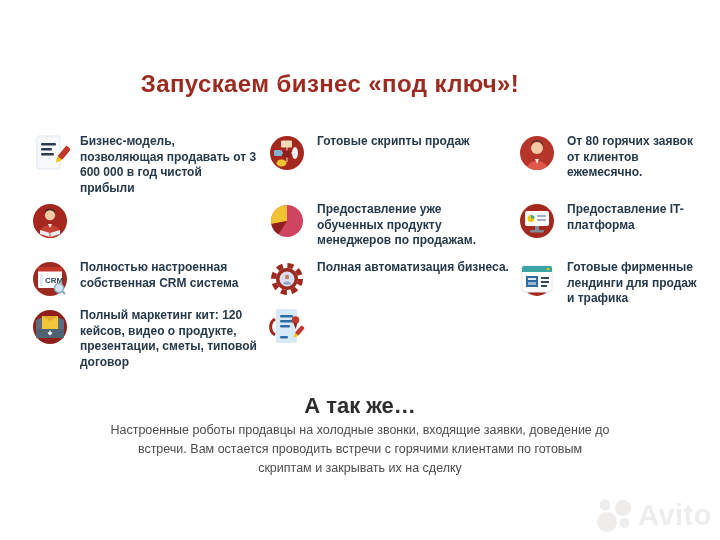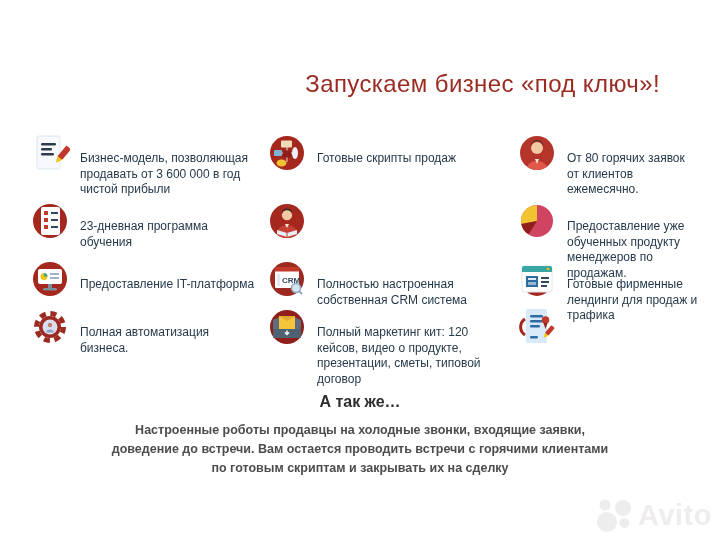--- a/index.html
+++ b/index.html
@@ -1,41 +1,41 @@
 <!DOCTYPE html>
 <html><head>
 <meta charset="utf-8">
 <style>
   html,body{margin:0;padding:0;background:#fff;}
   .page{
     position:relative;width:720px;height:540px;background:#ffffff;overflow:hidden;
     font-family:"Liberation Sans", sans-serif;
   }
   .title{
-    position:absolute;top:70px;left:0;width:660px;text-align:right;
-    font-size:24px;font-weight:normal;color:#9b2b21;letter-spacing:.4px;
+    position:absolute;top:70px;left:0;width:660px;text-align:center;
+    font-size:24px;font-weight:bold;color:#9b2b21;letter-spacing:.4px;
   }
   .grid{
     position:absolute;left:30px;top:133px;width:678px;
     display:grid;grid-template-columns:237px 250px 191px;
     grid-template-rows:68px 58px 48px auto;align-items:start;
   }
   .feat{display:flex;gap:10px;align-items:flex-start;}
   .feat .ic{width:40px;height:44px;flex:0 0 40px;margin-top:-2px;}
   .feat .tx{
-    font-size:12px;line-height:15.5px;font-weight:400;color:#26394b;
-    padding-right:8px;margin-top:18px;
+    font-size:12px;line-height:15.5px;font-weight:700;color:#26394b;
+    padding-right:8px;margin-top:1px;
   }
   .also-heading{
     position:absolute;top:393px;left:0;width:720px;text-align:center;
-    font-size:16px;font-weight:bold;color:#2d2d2d;
+    font-size:22px;font-weight:bold;color:#2d2d2d;
   }
   .also-body{
     position:absolute;top:421px;left:110px;width:500px;text-align:center;
-    font-size:12.5px;line-height:1.5;color:#4c4c4c;font-weight:700;
+    font-size:12.5px;line-height:1.5;color:#4c4c4c;font-weight:400;
   }
   .watermark{
     position:absolute;right:8px;bottom:7px;display:flex;align-items:center;gap:3px;
     color:#efecec;
   }
   .watermark .wm-text{font-size:29px;font-weight:bold;letter-spacing:.5px;}
   svg{display:block;}
 </style>
 </head>
 <body>
@@ -90,35 +90,20 @@
             <path d="M9 39 C10 27 30 27 31 39 Z" fill="#e2574c"></path>
             <polygon points="18,28 22,28 20,33" fill="#f6e7d7"></polygon>
           </g>
           <circle cx="20" cy="17" r="6" fill="#f2c9a2"></circle>
           <path d="M14 16 A6 6 0 0 1 26 16 L26 13 A6.5 6.5 0 0 0 14 13 Z" fill="#4a332a"></path>
         </svg>
       </span>
       <span class="tx">От 80 горячих заявок от клиентов ежемесячно.</span>
     </div>
 
-    <div class="feat">
-      <span class="ic">
-        <svg viewBox="0 0 40 44" width="40" height="44">
-          <circle cx="20" cy="22" r="17" fill="#a5281e"></circle>
-          <rect x="11" y="8" width="19" height="28" rx="2" fill="#fdfdfd"></rect>
-          <rect x="14" y="12" width="4" height="4" fill="#c0392b"></rect>
-          <rect x="14" y="19" width="4" height="4" fill="#c0392b"></rect>
-          <rect x="14" y="26" width="4" height="4" fill="#c0392b"></rect>
-          <rect x="21" y="13" width="7" height="2" fill="#33475b"></rect>
-          <rect x="21" y="20" width="7" height="2" fill="#33475b"></rect>
-          <rect x="21" y="27" width="7" height="2" fill="#33475b"></rect>
-        </svg>
-      </span>
-      <span class="tx">23-дневная программа обучения</span>
-    </div>
 
     <div class="feat">
       <span class="ic">
         <svg viewBox="0 0 40 44" width="40" height="44">
           <defs>
               <clipPath id="cp2">
                 <circle cx="20" cy="22" r="17"></circle>
               </clipPath>
             </defs>
           <circle cx="20" cy="22" r="17" fill="#a5281e"></circle>
@@ -167,51 +152,51 @@
           <circle cx="20" cy="22" r="17" fill="#9c2a20"></circle>
           <rect x="8" y="10" width="24" height="21" rx="1.5" fill="#ffffff"></rect>
           <rect x="8" y="10" width="24" height="4.5" fill="#c0392b"></rect>
           <rect x="10" y="17" width="3" height="12" fill="#e3e9f2"></rect>
           <text x="15" y="26" font-size="8" font-weight="bold" fill="#33475b" font-family="Liberation Sans, sans-serif">CRM</text>
           <circle cx="29" cy="31" r="4.5" fill="#d4e6f6" stroke="#8fa8c0" stroke-width="1.5"></circle>
           <line x1="32" y1="34" x2="35" y2="37" stroke="#8fa8c0" stroke-width="2"></line>
         </svg>
       </span>
       <span class="tx">Полностью настроенная собственная CRM система</span>
+    </div>
+
+    <div class="feat">
+      <span class="ic">
+        <svg viewBox="0 0 40 44" width="40" height="44">
+          <circle cx="20" cy="22" r="13.5" fill="none" stroke="#9c2a20" stroke-width="5" stroke-dasharray="6 4.6"></circle>
+          <circle cx="20" cy="22" r="11" fill="#9c2a20"></circle>
+          <circle cx="20" cy="22" r="7.5" fill="#d9def1"></circle>
+          <circle cx="20" cy="20" r="2.2" fill="#c0806a"></circle>
+          <path d="M16 27.5 C16.5 23.5 23.5 23.5 24 27.5 Z" fill="#8fa0c6"></path>
+        </svg>
+      </span>
+      <span class="tx">Полная автоматизация бизнеса.</span>
     </div>
 
     <div class="feat">
       <span class="ic">
         <svg viewBox="0 0 40 44" width="40" height="44">
           <circle cx="20" cy="24" r="15" fill="#a5281e"></circle>
           <rect x="5" y="9" width="30" height="26" rx="2" fill="#ffffff" stroke="#e1e6ee"></rect>
           <path d="M5 11 a2 2 0 0 1 2-2 h26 a2 2 0 0 1 2 2 v4 H5 Z" fill="#39a6a3"></path>
           <circle cx="31" cy="12" r="1.3" fill="#f1c40f"></circle>
           <rect x="9" y="19" width="12" height="11" fill="#2d6ca2"></rect>
           <rect x="11" y="21" width="8" height="2" fill="#ffffff" opacity="0.85"></rect>
           <rect x="11" y="25" width="8" height="3" fill="#ffffff" opacity="0.5"></rect>
           <rect x="24" y="20" width="8" height="2" fill="#33475b"></rect>
           <rect x="24" y="24" width="8" height="2" fill="#33475b"></rect>
           <rect x="24" y="28" width="6" height="2" fill="#33475b"></rect>
         </svg>
       </span>
       <span class="tx">Готовые фирменные лендинги для продаж и трафика</span>
-    </div>
-
-    <div class="feat">
-      <span class="ic">
-        <svg viewBox="0 0 40 44" width="40" height="44">
-          <circle cx="20" cy="22" r="13.5" fill="none" stroke="#9c2a20" stroke-width="5" stroke-dasharray="6 4.6"></circle>
-          <circle cx="20" cy="22" r="11" fill="#9c2a20"></circle>
-          <circle cx="20" cy="22" r="7.5" fill="#d9def1"></circle>
-          <circle cx="20" cy="20" r="2.2" fill="#c0806a"></circle>
-          <path d="M16 27.5 C16.5 23.5 23.5 23.5 24 27.5 Z" fill="#8fa0c6"></path>
-        </svg>
-      </span>
-      <span class="tx">Полная автоматизация бизнеса.</span>
     </div>
 
     <div class="feat">
       <span class="ic">
         <svg viewBox="0 0 40 44" width="40" height="44">
           <circle cx="20" cy="22" r="17" fill="#8e1f1a"></circle>
           <polygon points="6,15 15,11 15,26 6,30" fill="#5d6d7e"></polygon>
           <polygon points="34,15 25,11 25,26 34,30" fill="#5d6d7e"></polygon>
           <rect x="12" y="11" width="16" height="15" fill="#f5c63c"></rect>
           <polygon points="12,11 28,11 20,16" fill="#e0a92f"></polygon>

